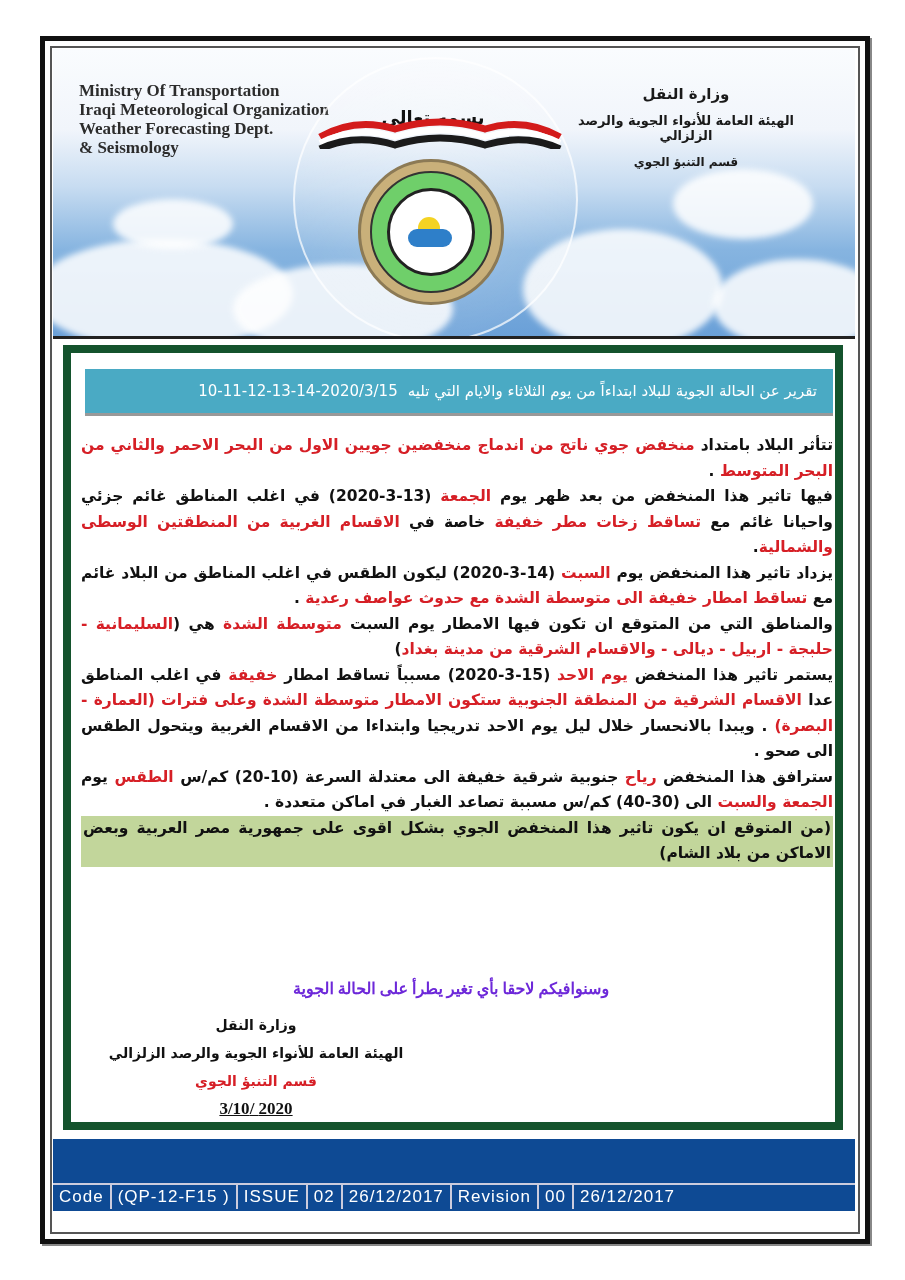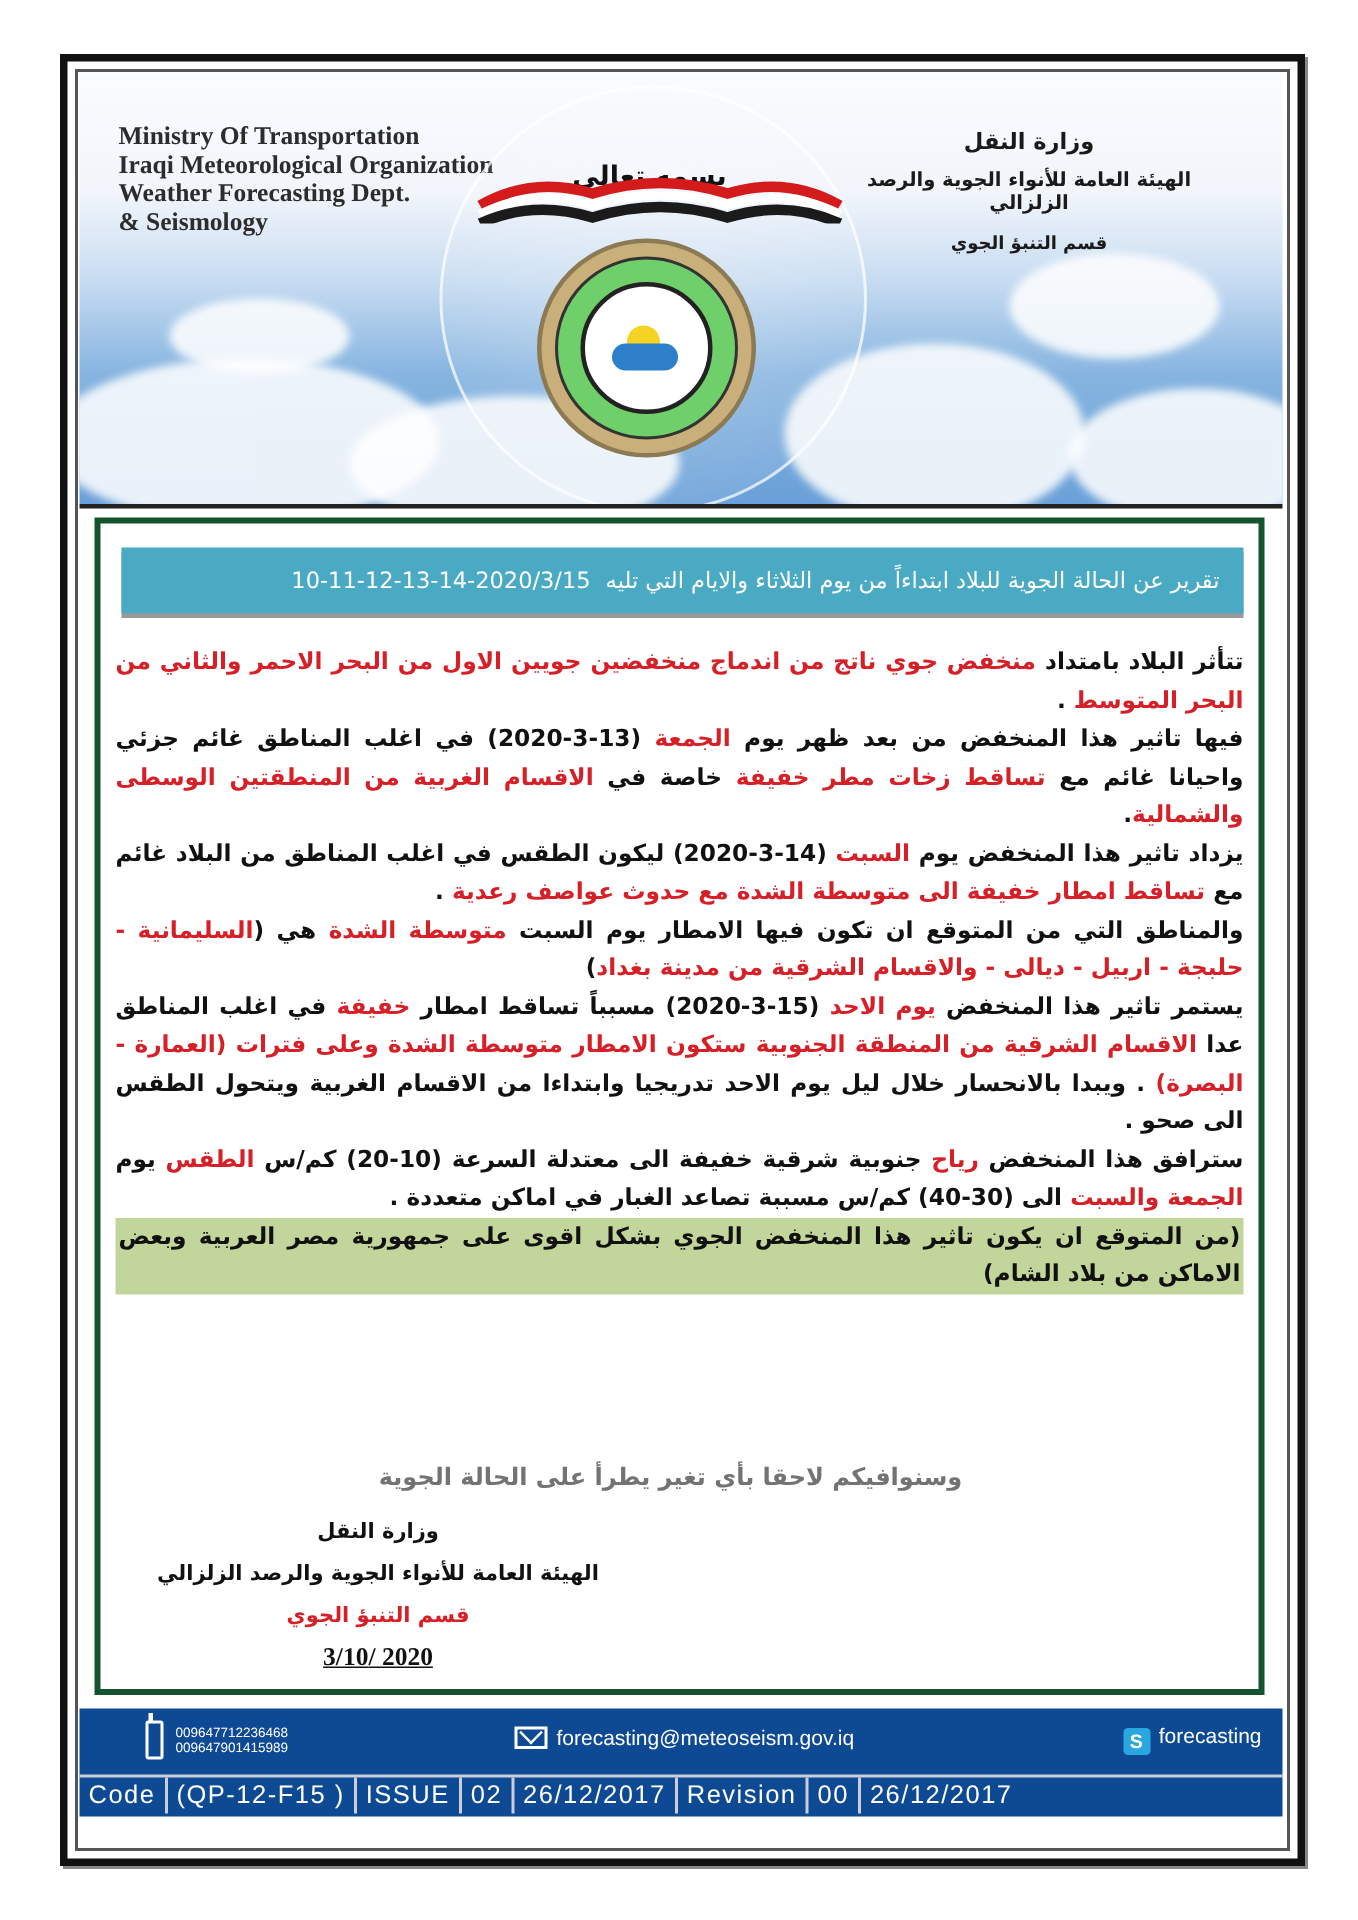--- a/index.html
+++ b/index.html
@@ -53,40 +53,40 @@
       background: #c9b07a; border: 3px solid #8c7a55;
     }
     .seal .ring2 { position: absolute; left: 9px; top: 9px; right: 9px; bottom: 9px; border-radius: 50%; background: #6fcf6a; border: 2px solid #333; }
     .seal .ring3 { position: absolute; left: 26px; top: 26px; right: 26px; bottom: 26px; border-radius: 50%; background: #fff; border: 3px solid #222; }
     .seal .sun { position: absolute; left: 28px; top: 26px; width: 22px; height: 22px; border-radius: 50%; background: #f4d323; }
     .seal .cld { position: absolute; left: 18px; top: 38px; width: 44px; height: 18px; border-radius: 10px; background: #2e7fc9; }
 
     
     .content {
       position: absolute; left: 18px; top: 304px; width: 780px; height: 785px;
-      border: 4px solid #14532d; background: #fff;
+      border: 8px solid #14532d; background: #fff;
     }
     .title-bar {
       position: absolute; left: 14px; top: 16px; width: 748px; height: 44px;
       background: #4aaac4; color: #fff; direction: rtl; text-align: right;
       font-size: 15px; line-height: 44px; padding-right: 16px;
       box-shadow: 0 3px 0 #999;
     }
     .title-bar .date { margin-right: 10px; }
 
     .body-text {
       position: absolute; left: 10px; top: 80px; width: 752px;
       direction: rtl; text-align: justify; text-align-last: right;
       font-weight: bold; font-size: 15.5px; line-height: 25.5px; color: #111;
     }
     .red { color: #d61f26; }
     .highlight { background: #c2d69b; display: block; padding: 0 2px; }
     .closing {
       position: absolute; left: 0; top: 626px; width: 760px; text-align: center; direction: rtl;
-      font-weight: bold; font-size: 16px; color: #737373;
+      font-weight: bold; font-size: 16px; color: #6d28d9; font-family: Liberation Serif, serif;
     }
     .sign {
       position: absolute; left: 20px; top: 658px; width: 330px; text-align: center; direction: rtl;
       font-weight: bold; font-size: 14px; line-height: 28px; color: #111;
     }
     .sign .date { font-family: "Liberation Serif", serif; font-size: 17px; text-decoration: underline; }
 
     
     .footer {
       position: absolute; left: 8px; top: 1098px; width: 802px; height: 72px;
@@ -172,33 +172,20 @@
 
     <div class="sign">
       <div>وزارة النقل</div>
       <div>الهيئة العامة للأنواء الجوية والرصد الزلزالي</div>
       <div class="red">قسم التنبؤ الجوي</div>
       <div class="date">2020 /3/10</div>
     </div>
   </div>
 
   <div class="footer">
-    <div class="contact-row">
-      <div class="phone-icon"></div>
-      <div class="phones">
-        <div>009647712236468</div>
-        <div>009647901415989</div>
-      </div>
-      <div class="mail">
-        <span class="mail-icon"></span><span>forecasting@meteoseism.gov.iq</span>
-      </div>
-      <div class="skype">
-        <span class="skype-icon">S</span><span>forecasting</span>
-      </div>
-    </div>
     <div class="code-row">
       <span>Code</span>
       <span>(QP-12-F15 )</span>
       <span>ISSUE</span>
       <span>02</span>
       <span>26/12/2017</span>
       <span>Revision</span>
       <span>00</span>
       <span>26/12/2017</span>
     </div>

